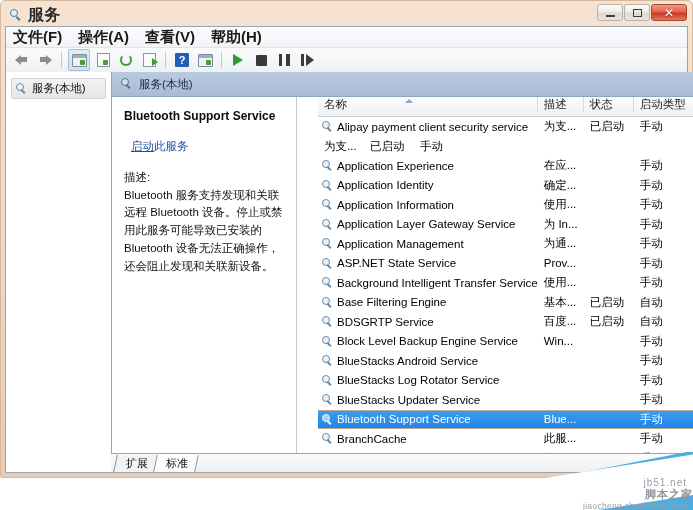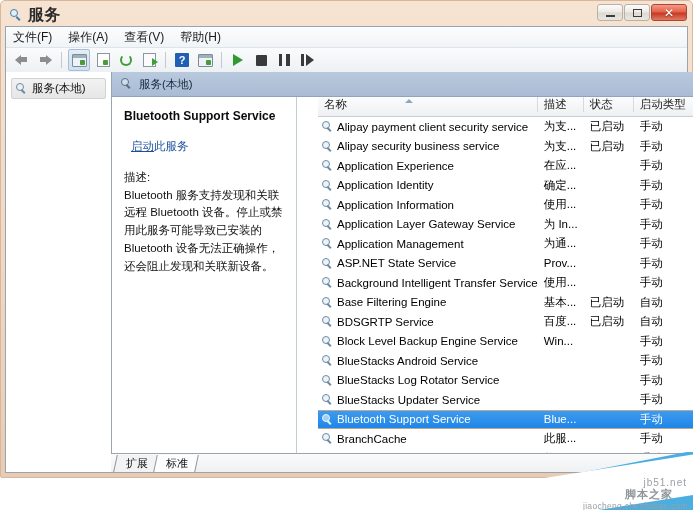--- a/index.html
+++ b/index.html
@@ -53,21 +53,21 @@
   .client{
     position:absolute;left:4px;top:25px;right:4px;bottom:4px;
     background:#fdfdfd;border:1px solid #9aa4ae;box-sizing:border-box;
   }
   
   .menubar{
     height:20px;background:linear-gradient(180deg,#fbfcfd 0%,#f1f4f7 100%);
     border-bottom:1px solid #dfe4e9;
     display:flex;align-items:center;padding-left:7px;gap:16px;
   }
-  .menu-item{font-size:12px;color:#1a1a1a;font-weight:normal;cursor:default;white-space:nowrap;text-align:center;}
+  .menu-item{font-size:15px;color:#1a1a1a;font-weight:bold;cursor:default;white-space:nowrap;text-align:center;}
   
   .toolbar{
     height:24px;background:linear-gradient(180deg,#fafbfc 0%,#eef1f4 100%);
     border-bottom:1px solid #cdd3d9;
     display:flex;align-items:center;padding-left:6px;gap:3px;
   }
   .tb{width:20px;height:20px;position:relative;display:flex;align-items:center;justify-content:center;}
   .tb.pressed{border:1px solid #a8bed4;background:linear-gradient(180deg,#e3eef8,#cfe0f1);border-radius:2px;}
   .sep{width:1px;height:16px;background:#c3c9cf;margin:0 3px;}
   .arrow-l,.arrow-r{width:14px;height:12px;position:relative;}
@@ -216,21 +216,21 @@
   .mtab.active{background:#fdfdfd;}
   
   .watermark{
     position:absolute;right:0;bottom:0;width:152px;height:58px;pointer-events:none;overflow:hidden;
   }
   .wm-blue{position:absolute;right:-10px;bottom:-16px;width:150px;height:62px;background:#4aaee0;
     transform:rotate(-11deg);}
   .wm-white{position:absolute;right:-4px;bottom:4px;width:150px;height:40px;background:#ffffff;
     transform:rotate(-9deg);}
   .wm-t1{position:absolute;right:6px;bottom:22px;font-size:10px;color:#9aa0a6;letter-spacing:1px;}
-  .wm-t2{position:absolute;right:20px;bottom:8px;font-size:11px;color:#8e949a;font-weight:bold;letter-spacing:1px;}
+  .wm-t2{position:absolute;right:0;bottom:8px;font-size:11px;color:#8e949a;font-weight:bold;letter-spacing:1px;}
   .wm-t3{position:absolute;right:5px;bottom:-1px;font-size:8.5px;color:#9aa0a6;letter-spacing:.3px;}
 </style>
 </head>
 <body>
 
 <div class="app-window">
 
   <div class="titlebar">
     <span class="title-icon">
       <span class="mg-c"></span>
@@ -359,27 +359,20 @@
                       <span class="c"></span>
                       <span class="h"></span>
                     </span>
                     <span>Alipay payment client security service</span>
                   </div>
                   <div class="cell c-desc">为支...</div>
                   <div class="cell c-state">已启动</div>
                   <div class="cell c-start">手动</div>
                 </div>
                 <div class="row">
-                  <div class="cell c-name">
-                    <span class="svc-ic">
-                      <span class="c"></span>
-                      <span class="h"></span>
-                    </span>
-                    <span>Alipay security business service</span>
-                  </div>
                   <div class="cell c-desc">为支...</div>
                   <div class="cell c-state">已启动</div>
                   <div class="cell c-start">手动</div>
                 </div>
                 <div class="row">
                   <div class="cell c-name">
                     <span class="svc-ic">
                       <span class="c"></span>
                       <span class="h"></span>
                     </span>

